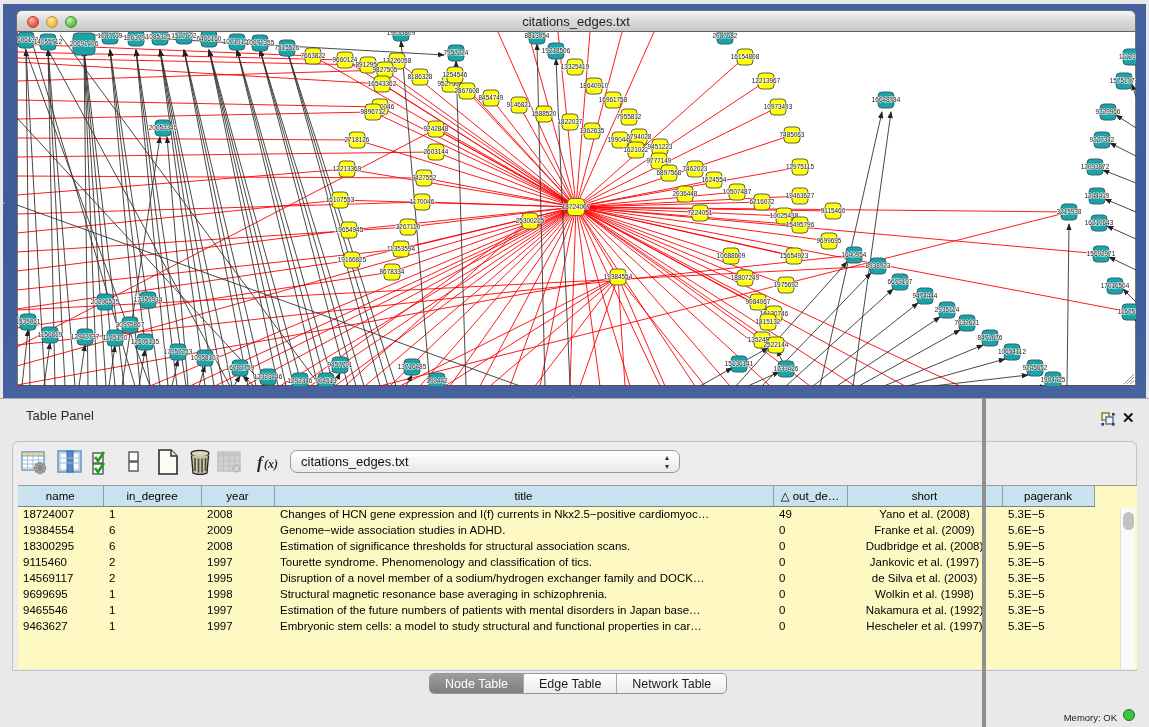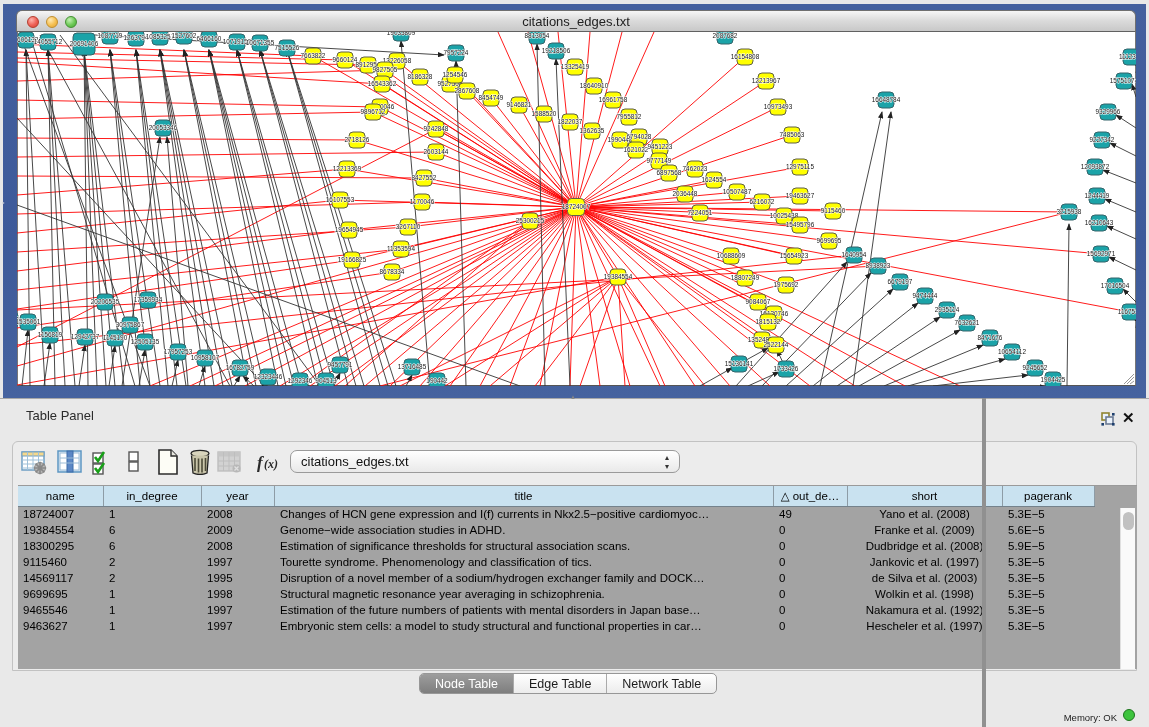--- a/index.html
+++ b/index.html
@@ -19,36 +19,36 @@
 svg .nl{font-size:6.4px;fill:#151515;text-anchor:middle;paint-order:stroke;stroke:#ffffff;stroke-width:1.1px;font-family:"Liberation Sans",sans-serif}
 #panel{position:absolute;left:0;top:398px;width:1149px;height:329px;background:#e9e9e9;border-top:1px solid #a8a8a8}
 #paneltitle{position:absolute;left:26px;top:9px;font-size:13px;color:#2c2c2c}
 #divot{position:absolute;left:568px;top:-5px;width:10px;height:5px;color:#888;font-size:7px;text-align:center;line-height:5px}
 #floatico{position:absolute;left:1101px;top:13px;width:14px;height:14px}
 #closex{position:absolute;left:1122px;top:10px;font-size:15px;font-weight:bold;color:#111}
 #subpanel{position:absolute;left:12px;top:42px;width:1125px;height:230px;background:#ececec;border:1px solid #c2c2c2;border-radius:6px 6px 0 0}
 .tbico{position:absolute;top:7px}
 #dropdown{position:absolute;left:277px;top:8px;width:390px;height:23px;border:1px solid #9a9a9a;border-radius:7px;background:linear-gradient(180deg,#ffffff,#e9e9e9);font-size:13px;color:#111;line-height:21px;padding-left:10px}
 #dropdown .spin{position:absolute;right:10px;top:2px;font-size:8px;color:#333;line-height:9px}
-#tablewrap{position:absolute;left:5px;top:43px;width:1119px;height:184px;overflow:hidden;background:#a3a3a3;border-top:1px solid #9a9a9a}
+#tablewrap{position:absolute;left:5px;top:43px;width:1119px;height:184px;overflow:hidden;background:#fef9c3;border-top:1px solid #9a9a9a}
 table{border-collapse:collapse;table-layout:fixed;width:1076px;font-size:11.5px}
 col.g0{width:85px}col.g1{width:98px}col.g2{width:73px}col.g3{width:499px}col.g4{width:74px}col.g5{width:155px}col.g6{width:92px}
 thead td{background:#c9e2f0;border-bottom:1px solid #74828c;border-right:1px solid #8d9ca6;text-align:center;height:20px;color:#000}
 thead td:last-child{border-right:1px solid #8d9ca6}
 tbody td{height:16px;color:#000;white-space:nowrap;overflow:hidden;padding:0 4px}
 td.c0{padding-left:5px}
 td.c1{padding-left:6px}
 td.c2{padding-left:6px}
 td.c3{padding-left:6px}
 td.c4{padding-left:6px}
 td.c5{text-align:center}
 td.c6{padding-left:6px}
 #vscroll{position:absolute;right:2px;top:22px;width:15px;height:161px;background:#fafafa;border-left:1px solid #e0e0e0}
 #vthumb{position:absolute;left:1.5px;top:4px;width:11px;height:18px;border-radius:6px;background:#c1c1c1}
-#tabs{position:absolute;left:419px;top:274px;height:21px;display:flex;border:1px solid #979797;border-radius:5px;overflow:hidden;background:linear-gradient(180deg,#ffffff,#ececec)}
+#tabs{position:absolute;left:429px;top:274px;height:21px;display:flex;border:1px solid #979797;border-radius:5px;overflow:hidden;background:linear-gradient(180deg,#ffffff,#ececec)}
 #tabs div{padding:0 15px;font-size:12.5px;line-height:20px;color:#1c1c1c;border-right:1px solid #aaa}
 #tabs div:last-child{border-right:none}
 #tabs div.sel{background:linear-gradient(180deg,#9d9d9d,#7e7e7e);color:#fff}
 #memory{position:absolute;right:32px;top:313px;font-size:9.5px;color:#222}
 #memdot{position:absolute;right:14px;top:310px;width:12px;height:12px;border-radius:50%;background:#3ec43e;border:1px solid #1e741e}
 #rightstrip{position:absolute;right:0;top:398px;width:4px;height:329px;background:#909090}
 </style></head><body>
 <div id="stage">
 <div id="desktop"></div>
 <div id="win">
@@ -659,21 +659,21 @@
                 <td class="c2">1995</td>
                 <td class="c3">Disruption of a novel member of a sodium/hydrogen exchanger family and DOCK…</td>
                 <td class="c4">0</td>
                 <td class="c5">de Silva et al. (2003)</td>
                 <td class="c6">5.3E−5</td>
               </tr>
               <tr>
                 <td class="c0">9699695</td>
                 <td class="c1">1</td>
                 <td class="c2">1998</td>
-                <td class="c3">Structural magnetic resonance year averaging in schizophrenia.</td>
+                <td class="c3">Structural magnetic resonance base averaging in schizophrenia.</td>
                 <td class="c4">0</td>
                 <td class="c5">Wolkin et al. (1998)</td>
                 <td class="c6">5.3E−5</td>
               </tr>
               <tr>
                 <td class="c0">9465546</td>
                 <td class="c1">1</td>
                 <td class="c2">1997</td>
                 <td class="c3">Estimation of the future numbers of patients with mental disorders in Japan base…</td>
                 <td class="c4">0</td>

